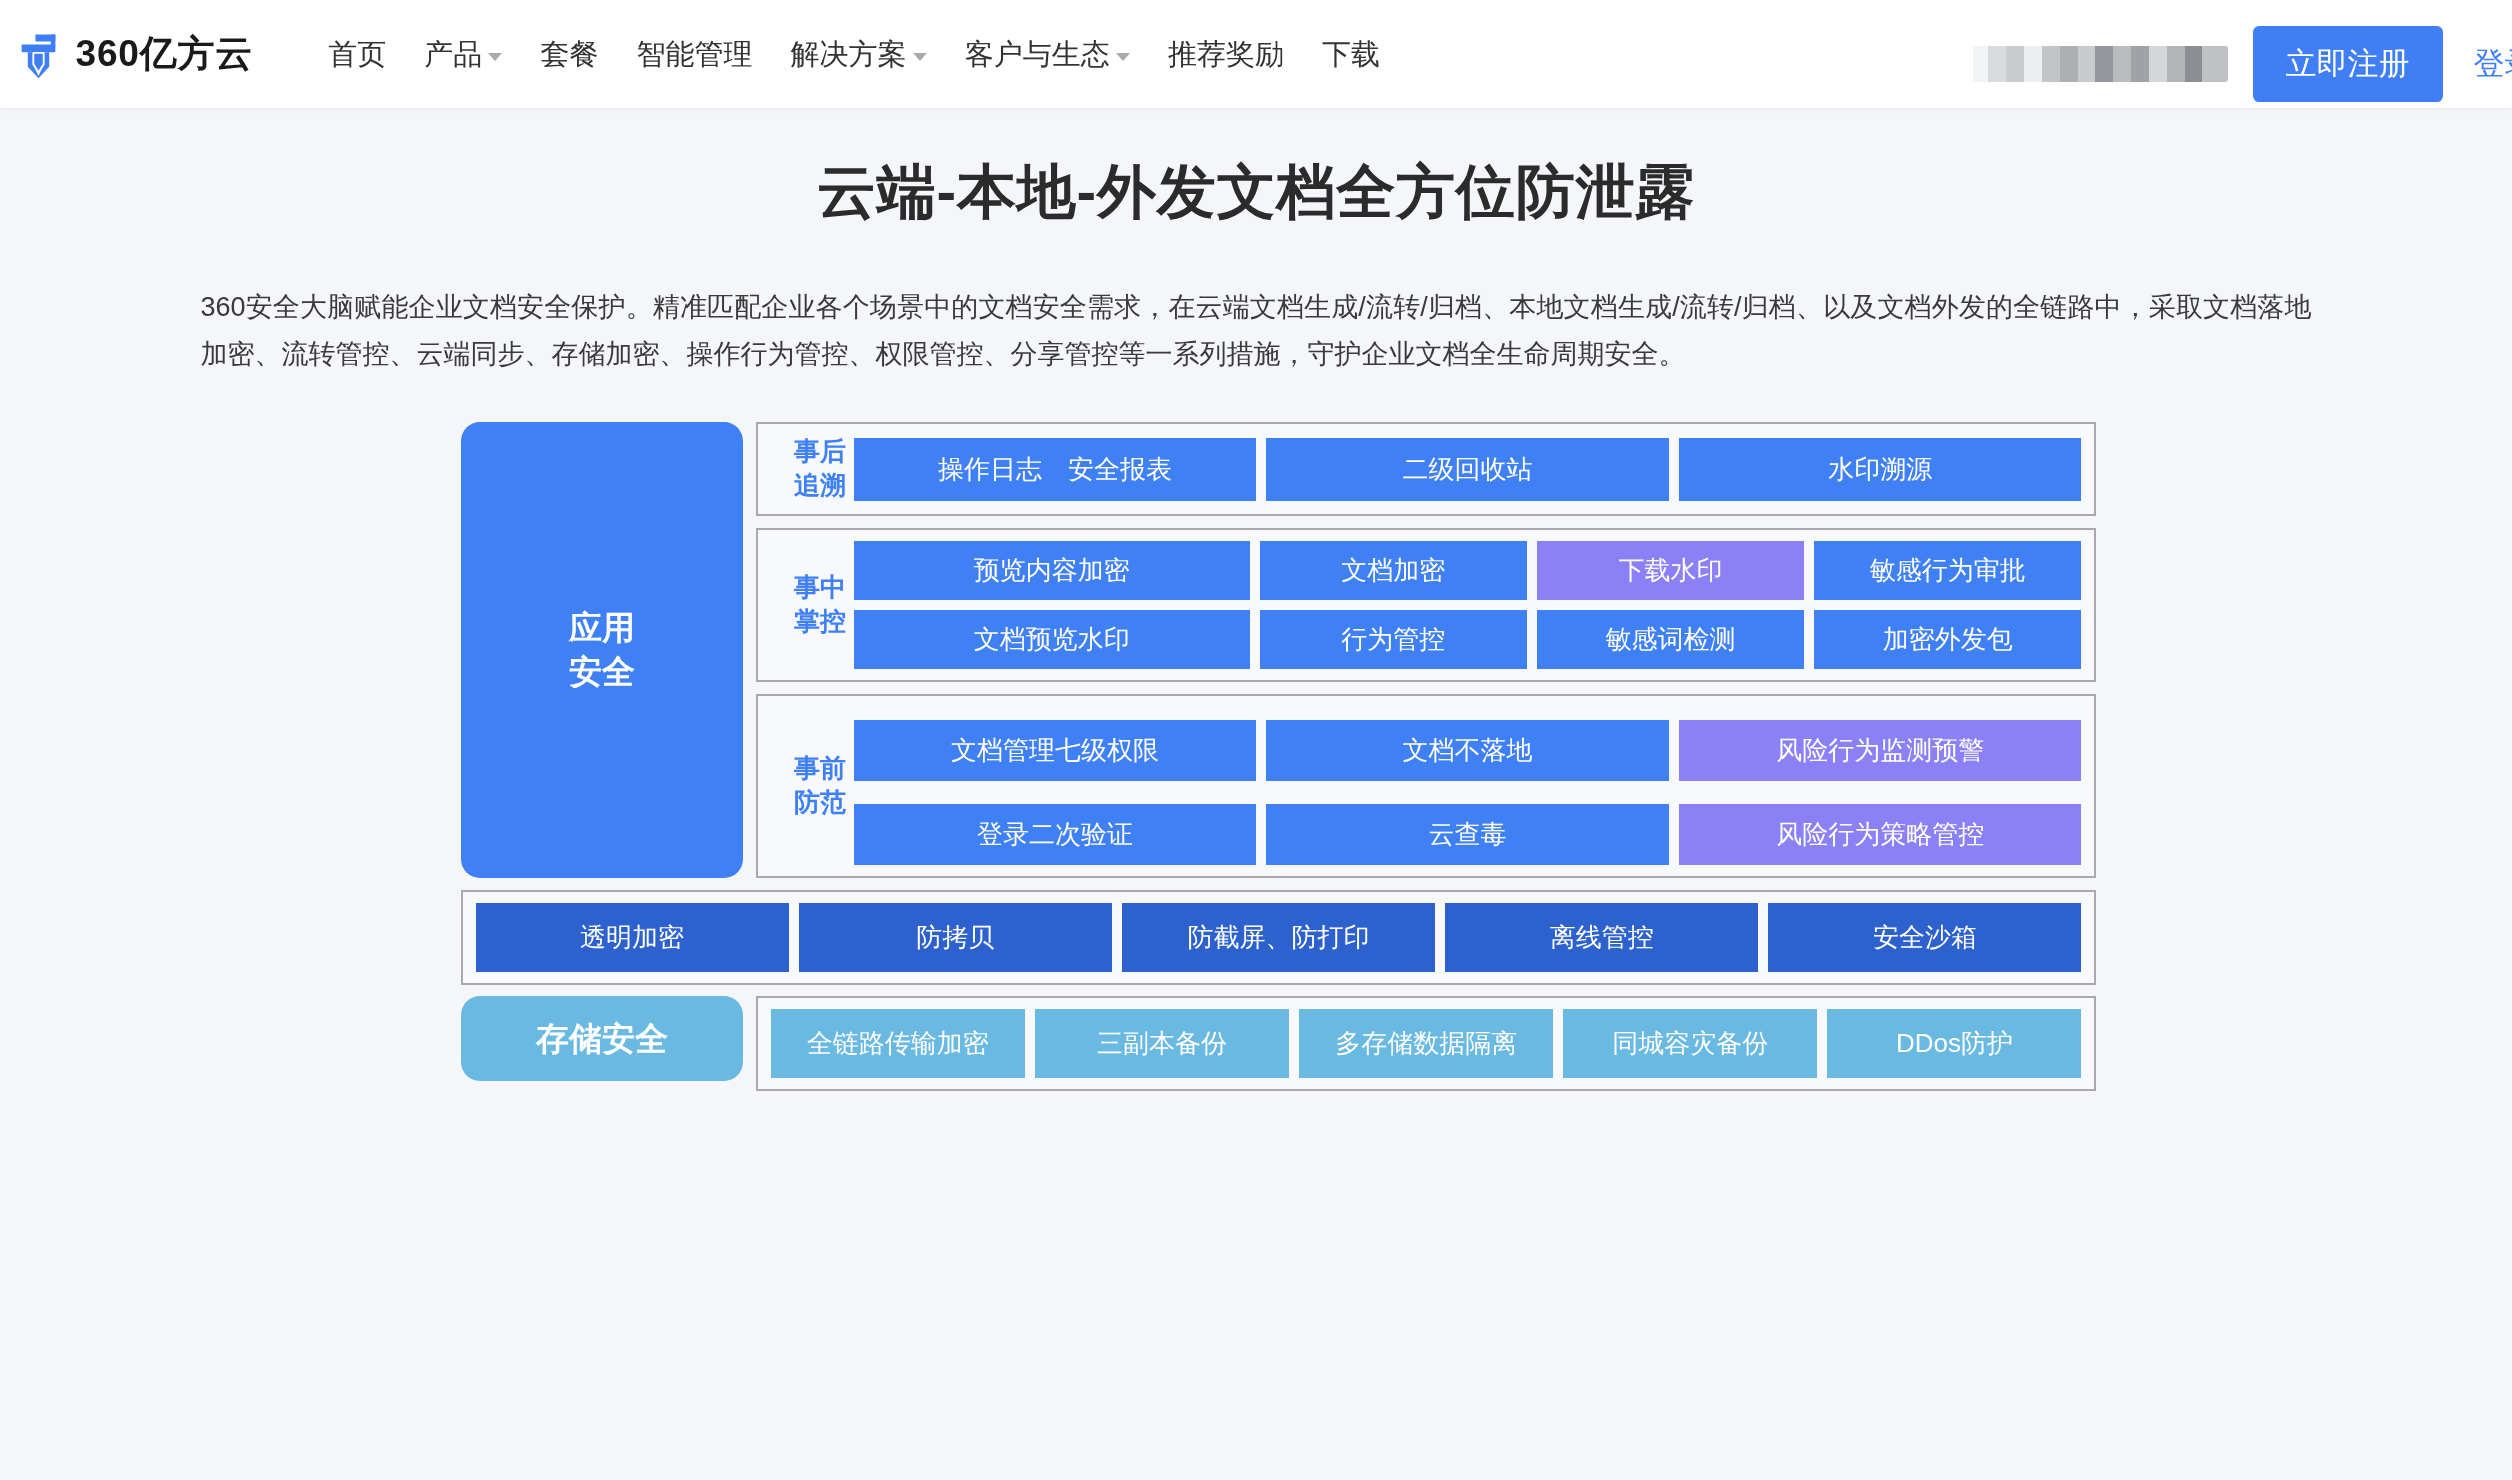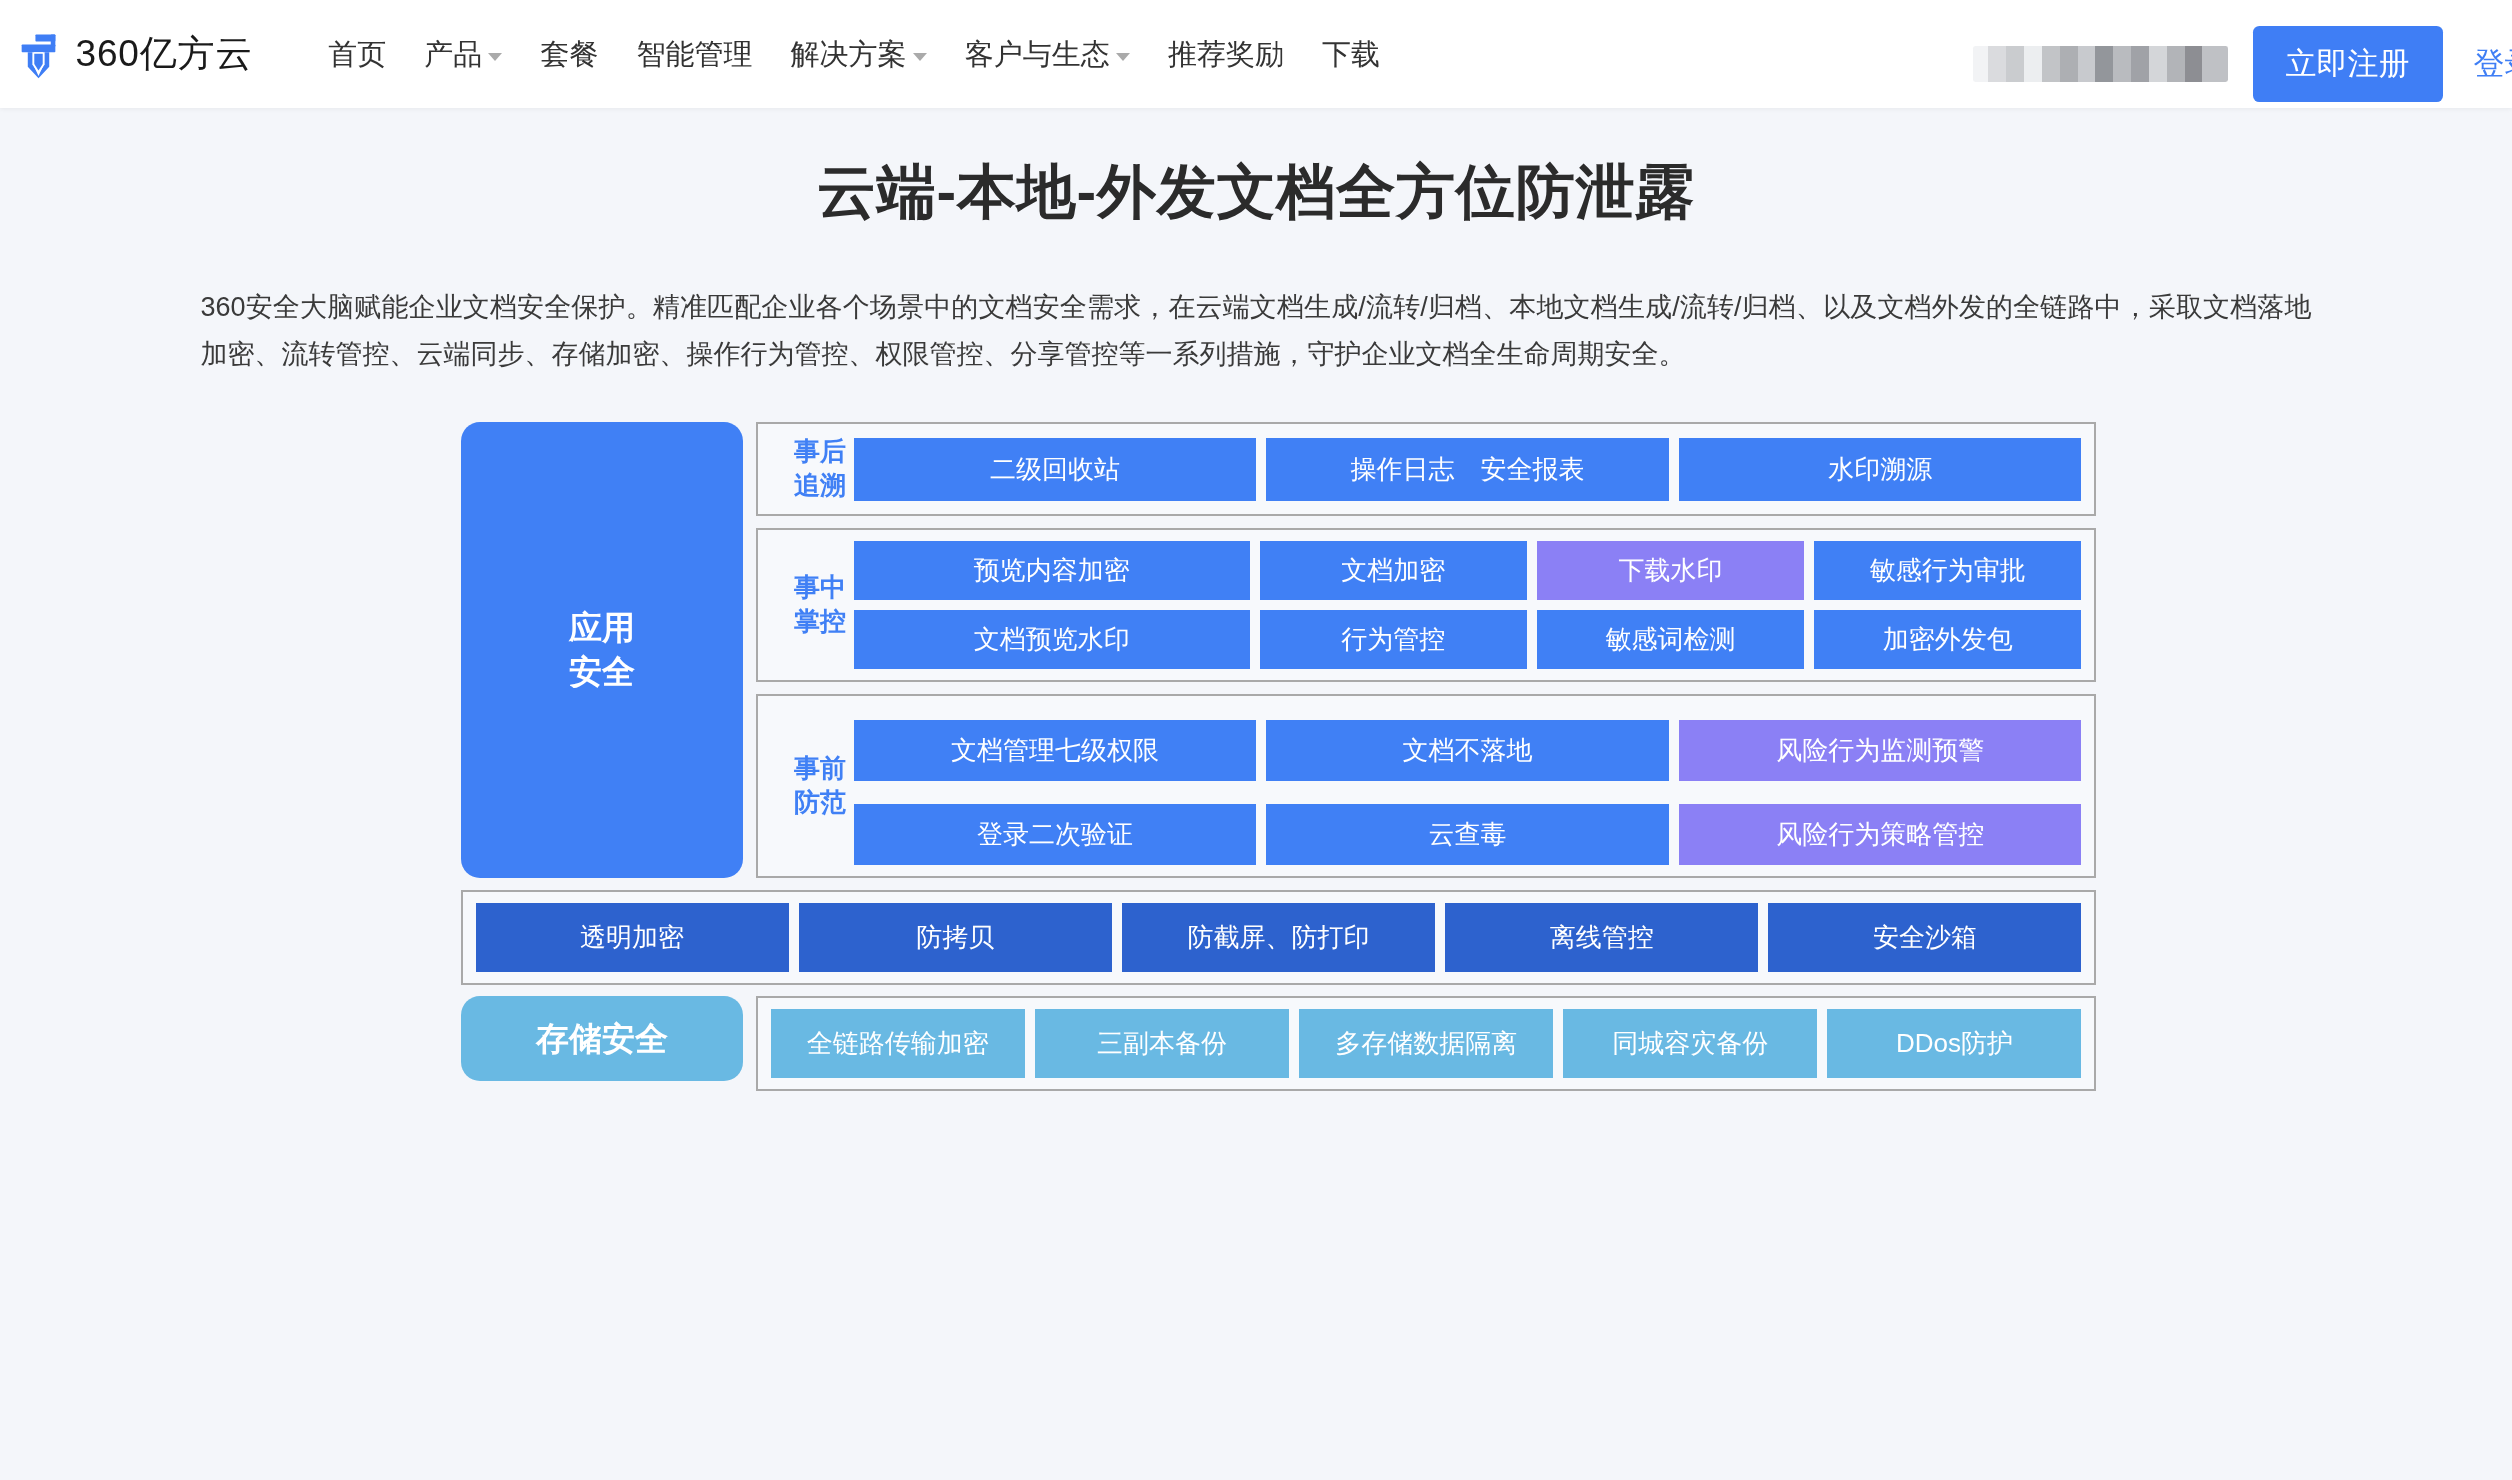--- a/index.html
+++ b/index.html
@@ -26,21 +26,21 @@
 
   .brand {
     display: flex;
     align-items: center;
     margin-left: 14px;
     gap: 12.6px;
   }
   .brand-mark { width: 49px; height: 49px; display: block; flex: 0 0 auto; }
   .brand-name {
     font-size: 37px;
-    font-weight: 400;
+    font-weight: 700;
     color: #1a1a1a;
     letter-spacing: 0.8px;
     white-space: nowrap;
   }
 
   .nav-links {
     display: flex;
     align-items: center;
     margin-left: 56px;
     gap: 0px;
@@ -286,22 +286,22 @@
     <div class="cat cat-app">应用
 安全</div>
 
     <div class="app-groups">
 
       <div class="group">
         <div class="group-label">事后
 追溯</div>
         <div class="group-tiles">
           <div class="tile-row">
+            <div class="tile blue h-trace">操作日志　安全报表</div>
             <div class="tile blue h-trace">二级回收站</div>
-            <div class="tile blue h-trace">操作日志　安全报表</div>
             <div class="tile blue h-trace">水印溯源</div>
           </div>
         </div>
       </div>
 
       <div class="group">
         <div class="group-label">事中
 掌控</div>
         <div class="group-tiles">
           <div class="tile-row">

